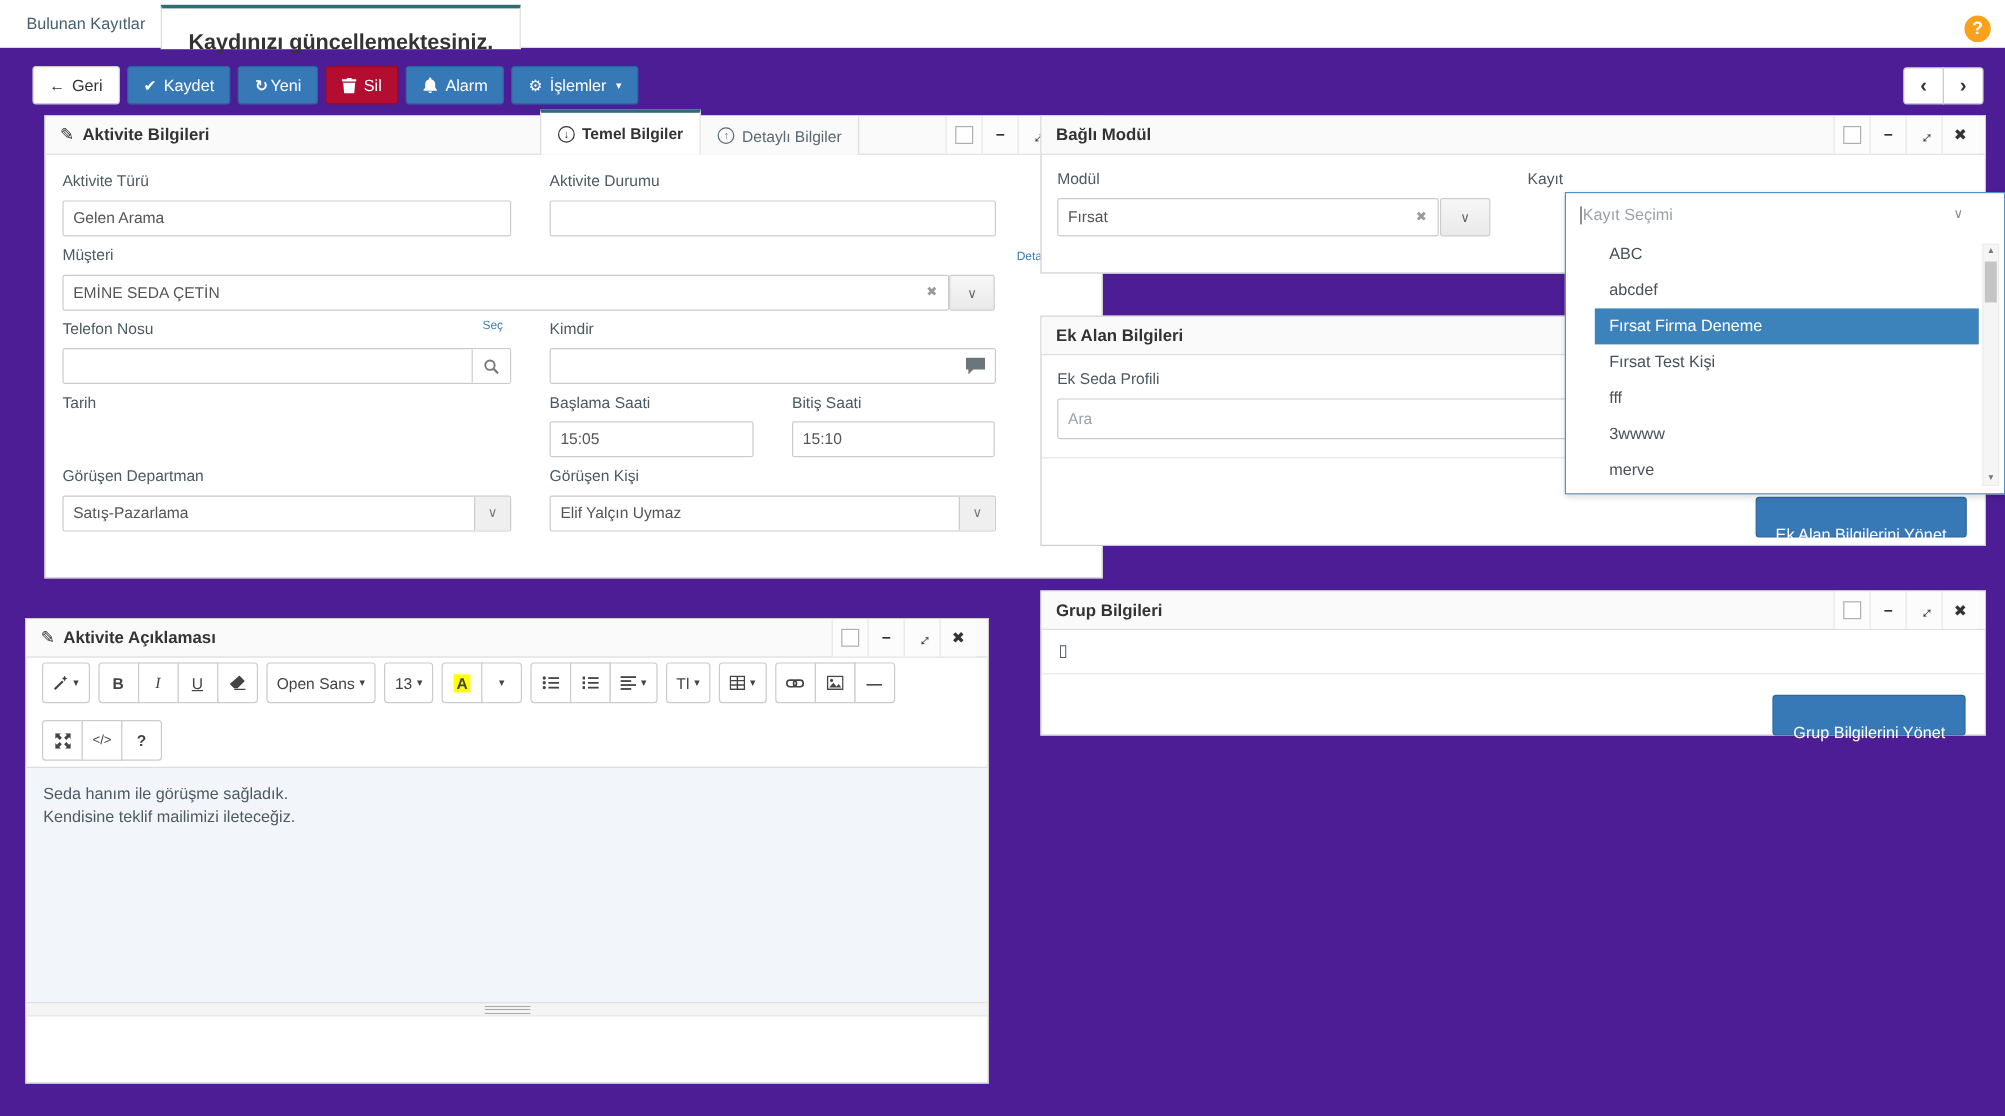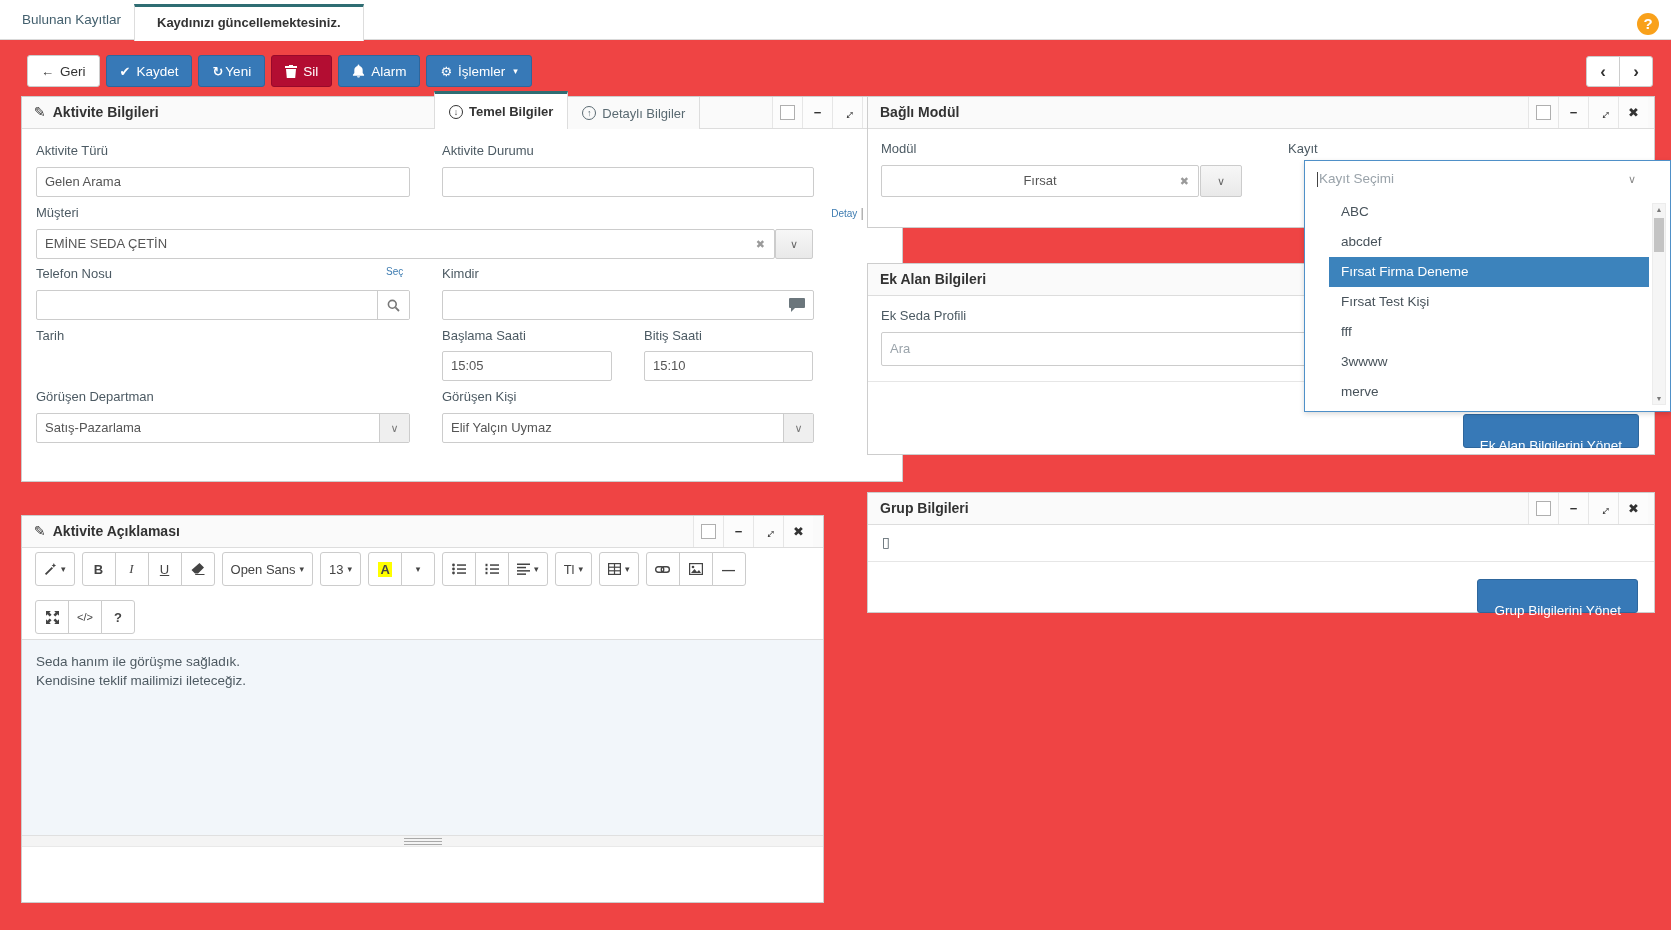--- a/index.html
+++ b/index.html
@@ -1,29 +1,29 @@
 <!DOCTYPE html>
 <html><head>
 <meta charset="utf-8">
 <style>
   * { margin:0; padding:0; box-sizing:border-box; }
   html,body { background:#e8e7e4; }
   #app {
     position:relative; width:1671px; height:930px; overflow:hidden;
-    background:#ef4444;
+    background:#4c1d95;
     font-family:"Liberation Sans","DejaVu Sans",sans-serif;
     font-size:13px; color:#444;
   }
   
   #topbar { position:absolute; left:0; top:0; width:1671px; height:40px; background:#fff; border-bottom:1px solid #d9d9d9; }
   .top-tab-plain { position:absolute; left:12px; top:0; height:40px; line-height:40px; padding:0 10px; color:#44606e; font-size:13.5px; cursor:pointer; }
   .top-tab-active {
     position:absolute; left:134px; top:4px; height:37px; background:#fff;
     border-top:3px solid #2f6d73; border-left:1px solid #ddd; border-right:1px solid #ddd;
-    padding:0 22px; line-height:32px; font-weight:bold; color:#333; font-size:13px; cursor:pointer;
+    padding:12px 22px; line-height:32px; font-weight:bold; color:#333; font-size:18px; cursor:pointer;
   }
   .help-bubble { position:absolute; left:1637px; top:13px; width:22px; height:22px; border-radius:50%;
     background:#f9a11b; color:#fff; font-weight:bold; font-size:15px; text-align:center; line-height:22px; cursor:pointer; }
 
   
   #actionbar { position:absolute; left:27px; top:55px; display:flex; gap:6px; }
   .btn { height:32px; border-radius:3px; font-size:13.5px; padding:0 13px; display:flex; align-items:center; gap:6px;
          font-family:inherit; cursor:pointer; white-space:nowrap; }
   .btn-white { background:#fff; border:1px solid #ccc; color:#333; }
   .btn-blue  { background:#3779b7; border:1px solid #2e669c; color:#fff; }
@@ -159,21 +159,21 @@
       <span>İşlemler</span>
       <span class="caret-sm">▾</span>
     </button>
   </div>
 
   <div id="pager">
     <div class="pg">‹</div>
     <div class="pg">›</div>
   </div>
 
-  <div class="panel" id="panel-activity" style="left:21px; top:96px; width:882px; height:386px;">
+  <div class="panel" id="panel-activity" style="left:37px; top:96px; width:882px; height:386px;">
     <div class="phead">
       <div class="ptitle">
         <span class="ic">✎</span><span>Aktivite Bilgileri</span>
       </div>
       <div class="ptabs">
         <div class="ptab-active">
           <span class="circ">↓</span>
           <span>Temel Bilgiler</span>
         </div>
         <div class="ptab">
@@ -395,36 +395,36 @@
 
     <div id="editor-area">
       <div>Seda hanım ile görüşme sağladık.</div>
       <div>Kendisine teklif mailimizi ileteceğiz.</div>
     </div>
     <div id="editor-statusbar">
       <div class="grip"></div>
     </div>
   </div>
 
-  <div class="panel" id="panel-linked" style="left:867px; top:96px; width:788px; height:132px;text-align:center;">
+  <div class="panel" id="panel-linked" style="left:867px; top:96px; width:788px; height:132px;">
     <div class="phead">
       <div class="ptitle"><span>Bağlı Modül</span></div>
       <div class="wctrl tight">
         <span class="wc">
             <span class="cb"></span>
           </span>
         <span class="wc">−</span>
         <span class="wc">
             <i class="rot">↔</i>
           </span>
         <span class="wc">✖</span>
       </div>
     </div>
     <div class="flabel" style="left:13px; top:44px;">Modül</div>
-    <div class="flabel" style="left:420px; top:44px;">Kayıt</div>
+    <div class="flabel" style="left:405px; top:44px;">Kayıt</div>
     <div class="finput" style="left:13px; top:68px; width:318px; height:32px; line-height:30px;">
       <span>Fırsat</span>
       <span class="clear-x" style="line-height:30px;">✖</span>
     </div>
     <div class="chev-btn" style="left:332px; top:68px; width:42px; height:32px;">
       <span>∨</span>
     </div>
   </div>
 
   <div class="panel" id="panel-extra" style="left:867px; top:263px; width:788px; height:192px;">

